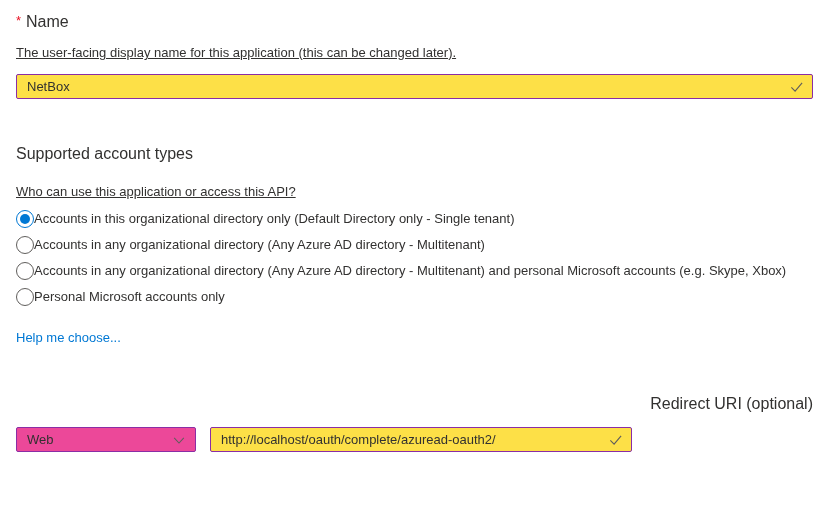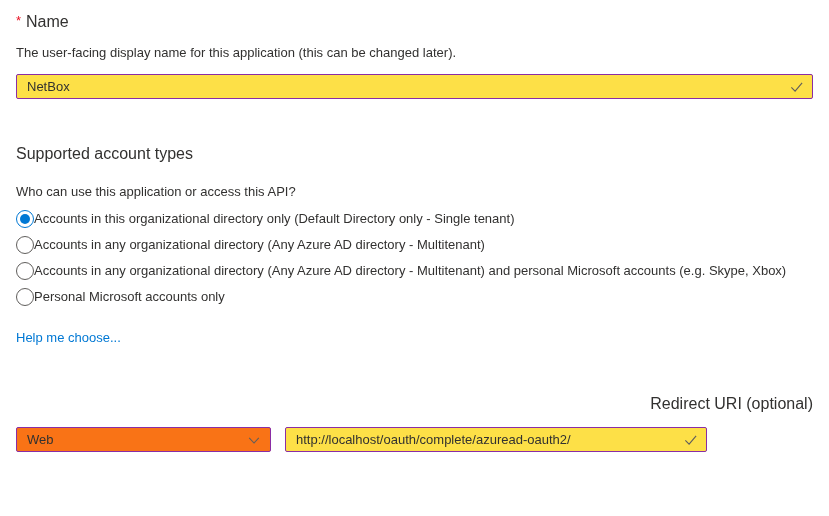--- a/index.html
+++ b/index.html
@@ -21,20 +21,21 @@
     color: #e81123;
     font-size: 13px;
     margin-right: 5px;
     position: relative;
     top: -2px;
   }
   .body-text {
     font-size: 13px;
     line-height: 17px;
     color: #323130;
+    text-decoration: underline;
   }
 
   
   .name-desc { margin-top: 11px; }
   .name-input-wrap { position: relative; margin-top: 13px; width: 797px; }
   .text-input {
     width: 100%;
     height: 25px;
     border: 1px solid #8a2da5;
     border-radius: 2px;
@@ -97,25 +98,25 @@
   
   .redirect-title { margin-top: 47px; text-align: right; }
   .redirect-desc { margin-top: 10px; max-width: 800px; line-height: 19px; }
   .redirect-controls {
     margin-top: 13px;
     display: flex;
     gap: 14px;
     align-items: center;
   }
   .platform-select {
-    width: 255px;
+    width: 180px;
     height: 25px;
     border: 1px solid #8a2da5;
     border-radius: 2px;
-    background: #f97316;
+    background: #ec4899;
     display: flex;
     align-items: center;
     justify-content: space-between;
     padding: 0 9px 0 10px;
     font-size: 13px;
     color: #323130;
     cursor: pointer;
   }
   .uri-input-wrap { position: relative; width: 422px; border-radius: 10px; }
 </style>

